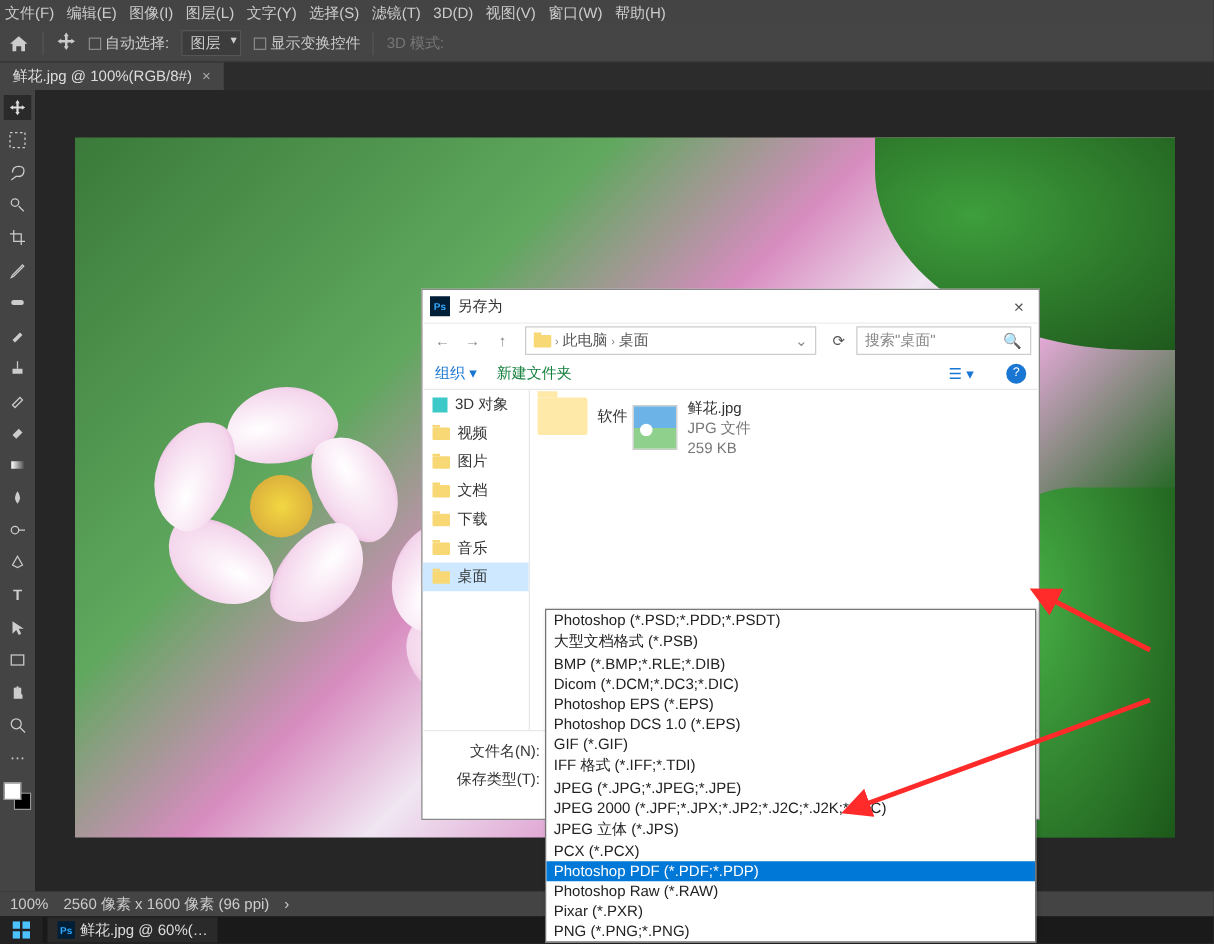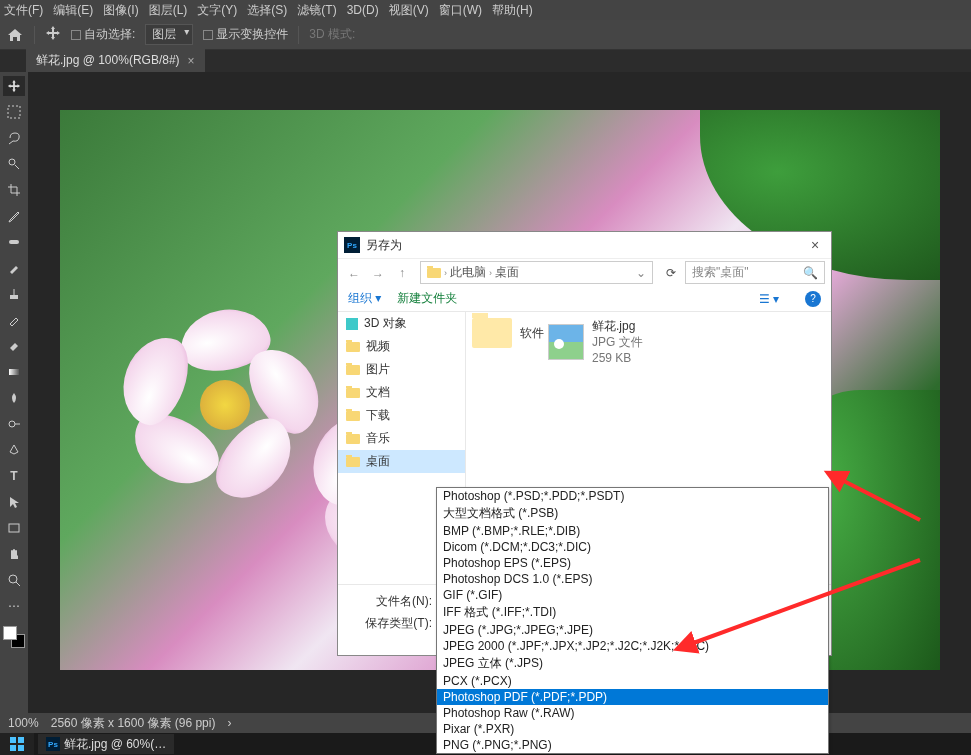--- a/index.html
+++ b/index.html
@@ -6,21 +6,21 @@
 body{background:#3a3a3a;width:971px;height:755px;overflow:hidden;position:relative}
 .menubar{height:20px;background:#444;display:flex;align-items:center;padding:0 4px;gap:10px;color:#ccc}
 .menubar span{cursor:default}
 .optbar{height:30px;background:#454545;display:flex;align-items:center;padding:0 6px;gap:10px;color:#ccc;border-bottom:1px solid #333}
 .home-icon{width:18px;height:18px;display:flex;align-items:center;justify-content:center}
 .chk{display:inline-flex;align-items:center;gap:3px}
 .chkbox{width:10px;height:10px;border:1px solid #888;display:inline-block}
 .dd{background:#3c3c3c;border:1px solid #555;padding:1px 16px 1px 6px;position:relative}
 .dd::after{content:"▾";position:absolute;right:3px;top:1px;font-size:10px}
 .vsep{width:1px;height:18px;background:#555}
-.tabbar{height:22px;background:#2c2c2c;display:flex;align-items:flex-end;padding-left:26px}
+.tabbar{height:22px;background:#2c2c2c;display:flex;align-items:center;}
 .tab{background:#454545;color:#ddd;padding:3px 10px;display:flex;gap:8px;align-items:center;font-size:11px}
 .tab .x{color:#aaa}
 .work{position:relative;height:calc(100% - 72px - 20px - 22px);background:#262626;display:flex}
 .toolbox{width:28px;background:#444;display:flex;flex-direction:column;align-items:center;padding-top:4px;gap:6px}
 .tool{width:22px;height:20px;color:#ccc;display:flex;align-items:center;justify-content:center}
 .tool.sel{background:#2a2a2a}
 .swatches{width:22px;height:22px;position:relative;margin-top:4px}
 .swatches .fg{width:14px;height:14px;background:#fff;border:1px solid #999;position:absolute;left:0;top:0}
 .swatches .bg{width:14px;height:14px;background:#000;border:1px solid #999;position:absolute;right:0;bottom:0}
 .canvasarea{flex:1;position:relative;display:flex;align-items:flex-start;justify-content:center;padding-top:38px}
@@ -52,21 +52,21 @@
 .dlg-nav .crumb{display:flex;align-items:center;gap:3px;border:1px solid #ccc;padding:2px 6px;flex:1;margin:0 4px}
 .dlg-nav .folder-ic{width:14px;height:10px;background:#f8d775;border-radius:1px;position:relative}
 .dlg-nav .folder-ic::before{content:"";position:absolute;width:6px;height:2px;background:#f8d775;top:-2px;left:0}
 .dlg-nav .sep{color:#888;font-size:9px}
 .dlg-nav .refresh{width:20px;text-align:center;color:#555}
 .dlg-nav .search{border:1px solid #ccc;padding:2px 6px;width:140px;color:#888;display:flex;align-items:center;justify-content:space-between}
 .dlg-tb{height:26px;display:flex;align-items:center;padding:0 10px;gap:16px;border-bottom:1px solid #e8e8e8}
 .dlg-tb .viewbtn{margin-left:auto;color:#1976d2}
 .dlg-tb .help{width:16px;height:16px;border-radius:50%;background:#1976d2;color:#fff;display:flex;align-items:center;justify-content:center;font-size:10px;margin-left:10px}
 .dlg-body{flex:1;display:flex;min-height:0}
-.dlg-side{width:128px;border-right:1px solid #e8e8e8;overflow:hidden}
+.dlg-side{width:86px;border-right:1px solid #e8e8e8;overflow:hidden}
 .side-item{display:flex;align-items:center;gap:6px;padding:3px 8px;color:#333}
 .side-item.active{background:#cde8ff}
 .side-ic{width:14px;height:10px;background:#f8d775;position:relative;border-radius:1px}
 .side-ic::before{content:"";position:absolute;width:6px;height:2px;background:#f8d775;top:-2px;left:0}
 .side-ic.cube{background:#3ec9c9;width:12px;height:12px;border-radius:0}
 .side-ic.cube::before{display:none}
 .dlg-files{flex:1;padding:6px;display:flex;gap:4px;align-items:flex-start}
 .file{display:flex;align-items:center;gap:8px}
 .file-ic-folder{width:40px;height:30px;background:#ffe9a8;border-radius:2px;position:relative}
 .file-ic-folder::before{content:"";position:absolute;width:16px;height:5px;background:#ffe9a8;top:-5px;left:0}

